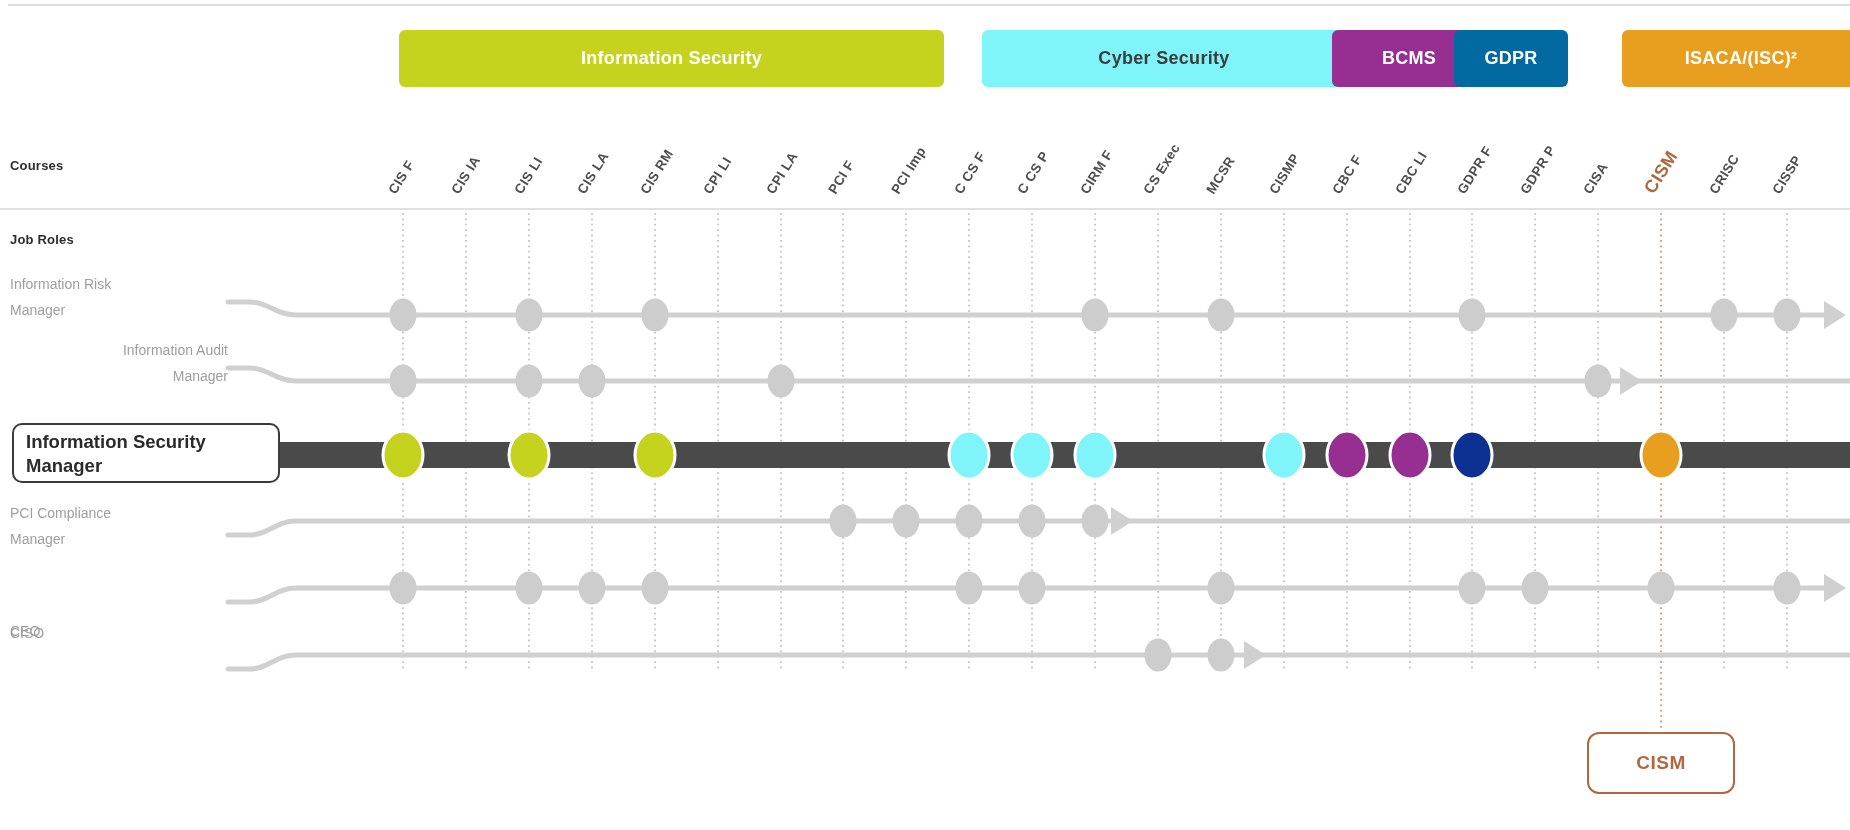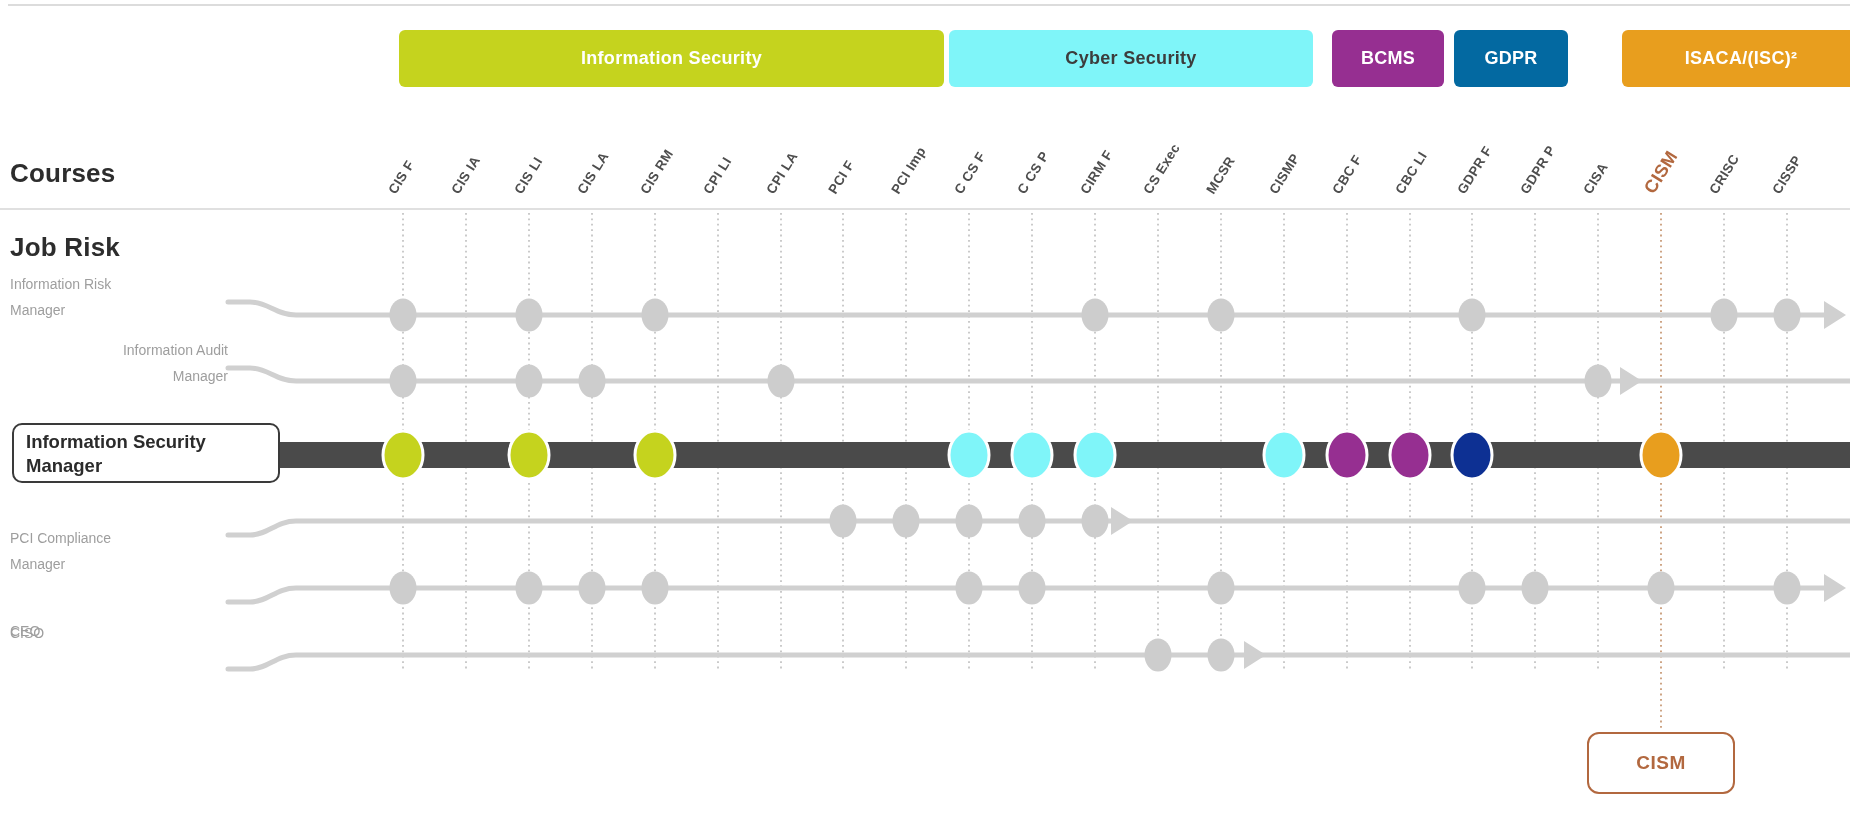--- a/index.html
+++ b/index.html
@@ -1,41 +1,41 @@
 <!DOCTYPE html>
 <html><head>
 <meta charset="utf-8">
 <style>
   html,body{margin:0;padding:0;background:#ffffff;}
   body{width:1850px;height:830px;overflow:hidden;font-family:"Liberation Sans",sans-serif;}
   #stage{position:relative;width:1850px;height:710px;background:#fff;}
   .rule{position:absolute;background:#dcdcdc;}
   #top-rule{top:4px;left:8px;width:1842px;height:2px;}
   #courses-rule{top:208px;left:0;width:1850px;height:2px;background:#e0e0e0;}
-  .section-heading{position:absolute;left:10px;font-size:26px;font-weight:700;color:#2d2d2d;letter-spacing:.2px;}
+  .section-heading{position:absolute;left:10px;font-size:13px;font-weight:700;color:#2d2d2d;letter-spacing:.2px;}
   #courses-heading{top:158px;}
   #jobroles-heading{top:232px;}
   .header-bar{position:absolute;top:30px;height:57px;border-radius:6px;display:flex;align-items:center;justify-content:center;font-size:18px;font-weight:700;letter-spacing:.3px;}
   .course-label{position:absolute;white-space:nowrap;height:16px;line-height:16px;font-size:13.5px;font-weight:700;color:#4e4e4e;letter-spacing:.3px;transform:rotate(-58deg);transform-origin:left bottom;}
   .course-label.hl{font-size:18px;height:20px;line-height:20px;}
   .row-label{position:absolute;left:10px;width:218px;font-size:14px;line-height:26px;color:#9e9e9e;}
   svg{position:absolute;top:0;left:0;}
   .role-box{position:absolute;left:12px;top:423px;width:268px;height:60px;background:#fff;border:2.5px solid #3a3a3a;border-radius:10px;box-sizing:border-box;padding:5px 0 0 12px;font-size:18.5px;font-weight:700;color:#2b2b2b;line-height:24px;z-index:3;}
   .callout-box{position:absolute;width:148px;height:62px;background:#fff;border:2px solid #b2683f;border-radius:12px;box-sizing:border-box;display:flex;align-items:center;justify-content:center;font-size:19px;font-weight:700;letter-spacing:.5px;color:#b2683f;z-index:3;}
 </style>
 </head>
 <body>
 
 <div id="stage">
   <div id="top-rule" class="rule"></div>
 
   <div id="header-bars">
       <div class="header-bar" style="left: 399px; width: 545px; background: rgb(197, 211, 30); color: rgb(255, 255, 255);">Information Security</div>
-      <div class="header-bar" style="left: 949px; width: 364px; background: rgb(127, 245, 249); color: rgb(60, 60, 60);">Cyber Security</div>
-      <div class="header-bar" style="left: 1332px; width: 112px; background: rgb(150, 47, 145); color: rgb(255, 255, 255);">BCMS</div>
+      <div class="header-bar" style="left: 982px; width: 364px; background: rgb(127, 245, 249); color: rgb(60, 60, 60);">Cyber Security</div>
+      <div class="header-bar" style="left: 1332px; width: 112px; background: rgb(150, 47, 145); color: rgb(255, 255, 255); padding-left: 21px;">BCMS</div>
       <div class="header-bar" style="left: 1454px; width: 114px; background: #0369a1; color: rgb(255, 255, 255);">GDPR</div>
       <div class="header-bar" style="left: 1578px; width: 238px; background: rgb(232, 158, 30); color: rgb(255, 255, 255); margin-left: 44px;">ISACA/(ISC)²</div>
     </div>
 
   <div id="courses-heading" class="section-heading">Courses</div>
   <div id="course-labels">
       <div class="course-label" style="left: 399px; top: 181px;">CIS F</div>
       <div class="course-label" style="left: 462px; top: 181px;">CIS IA</div>
       <div class="course-label" style="left: 525px; top: 181px;">CIS LI</div>
       <div class="course-label" style="left: 588px; top: 181px;">CIS LA</div>
@@ -55,21 +55,21 @@
       <div class="course-label" style="left: 1468px; top: 181px;">GDPR F</div>
       <div class="course-label" style="left: 1531px; top: 181px;">GDPR P</div>
       <div class="course-label" style="left: 1594px; top: 181px;">CISA</div>
       <div class="course-label hl" style="left: 1657px; top: 177px; color: rgb(178, 104, 63);">CISM</div>
       <div class="course-label" style="left: 1720px; top: 181px;">CRISC</div>
       <div class="course-label" style="left: 1783px; top: 181px;">CISSP</div>
     </div>
 
   <div id="courses-rule" class="rule"></div>
 
-  <div id="jobroles-heading" class="section-heading">Job Risk</div>
+  <div id="jobroles-heading" class="section-heading">Job Roles</div>
 
   <svg id="diagram-svg" width="1850" height="830">
       <line x1="403" x2="403" y1="213" y2="672" stroke="#bdbdbd" stroke-width="1.6" stroke-dasharray="1.8 3.6"></line>
       <line x1="466" x2="466" y1="213" y2="672" stroke="#bdbdbd" stroke-width="1.6" stroke-dasharray="1.8 3.6"></line>
       <line x1="529" x2="529" y1="213" y2="672" stroke="#bdbdbd" stroke-width="1.6" stroke-dasharray="1.8 3.6"></line>
       <line x1="592" x2="592" y1="213" y2="672" stroke="#bdbdbd" stroke-width="1.6" stroke-dasharray="1.8 3.6"></line>
       <line x1="655" x2="655" y1="213" y2="672" stroke="#bdbdbd" stroke-width="1.6" stroke-dasharray="1.8 3.6"></line>
       <line x1="718" x2="718" y1="213" y2="672" stroke="#bdbdbd" stroke-width="1.6" stroke-dasharray="1.8 3.6"></line>
       <line x1="781" x2="781" y1="213" y2="672" stroke="#bdbdbd" stroke-width="1.6" stroke-dasharray="1.8 3.6"></line>
       <line x1="843" x2="843" y1="213" y2="672" stroke="#bdbdbd" stroke-width="1.6" stroke-dasharray="1.8 3.6"></line>
@@ -145,21 +145,21 @@
 
   <div id="row-labels">
       <div class="row-label" style="top: 271px;">
         <div>Information Risk</div>
         <div>Manager</div>
       </div>
       <div class="row-label" style="top: 337px; text-align: right;">
         <div>Information Audit</div>
         <div>Manager</div>
       </div>
-      <div class="row-label" style="top: 525px;">
+      <div class="row-label" style="top: 500px;">
         <div>PCI Compliance</div>
         <div>Manager</div>
       </div>
       <div class="row-label" style="top: 584px; margin-top: 36px;">
         <div>CISO</div>
       </div>
       <div class="row-label" style="top: 618px;">
         <div>CEO</div>
       </div>
     </div>

